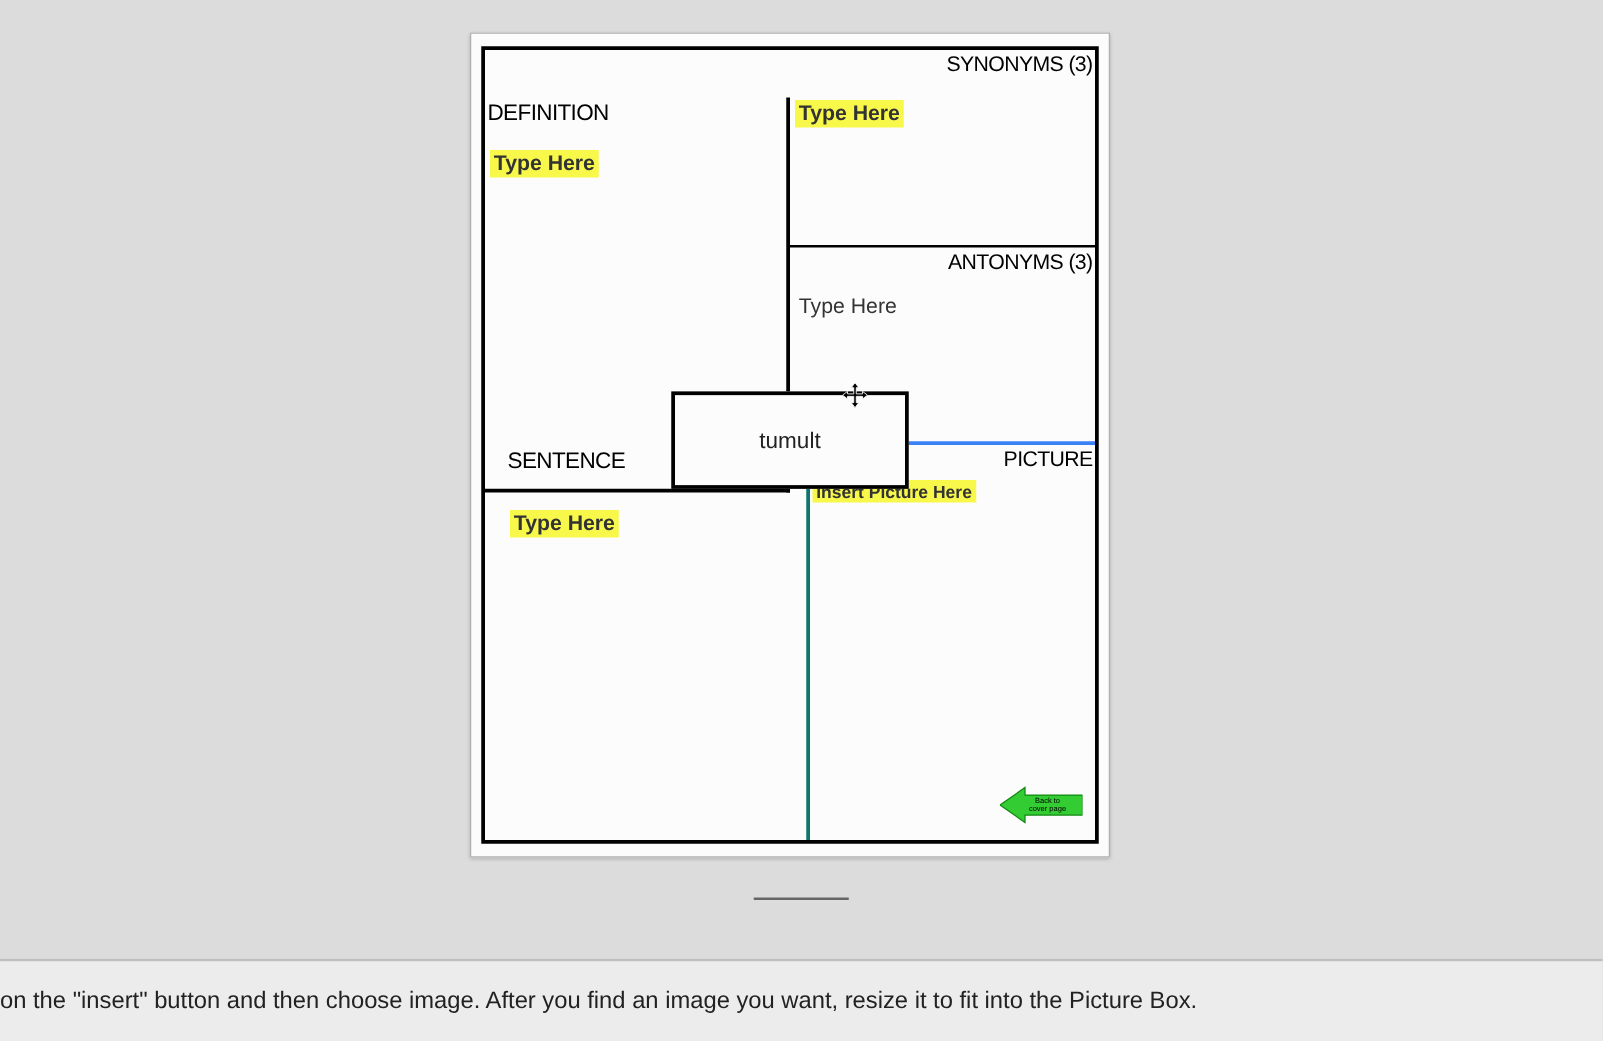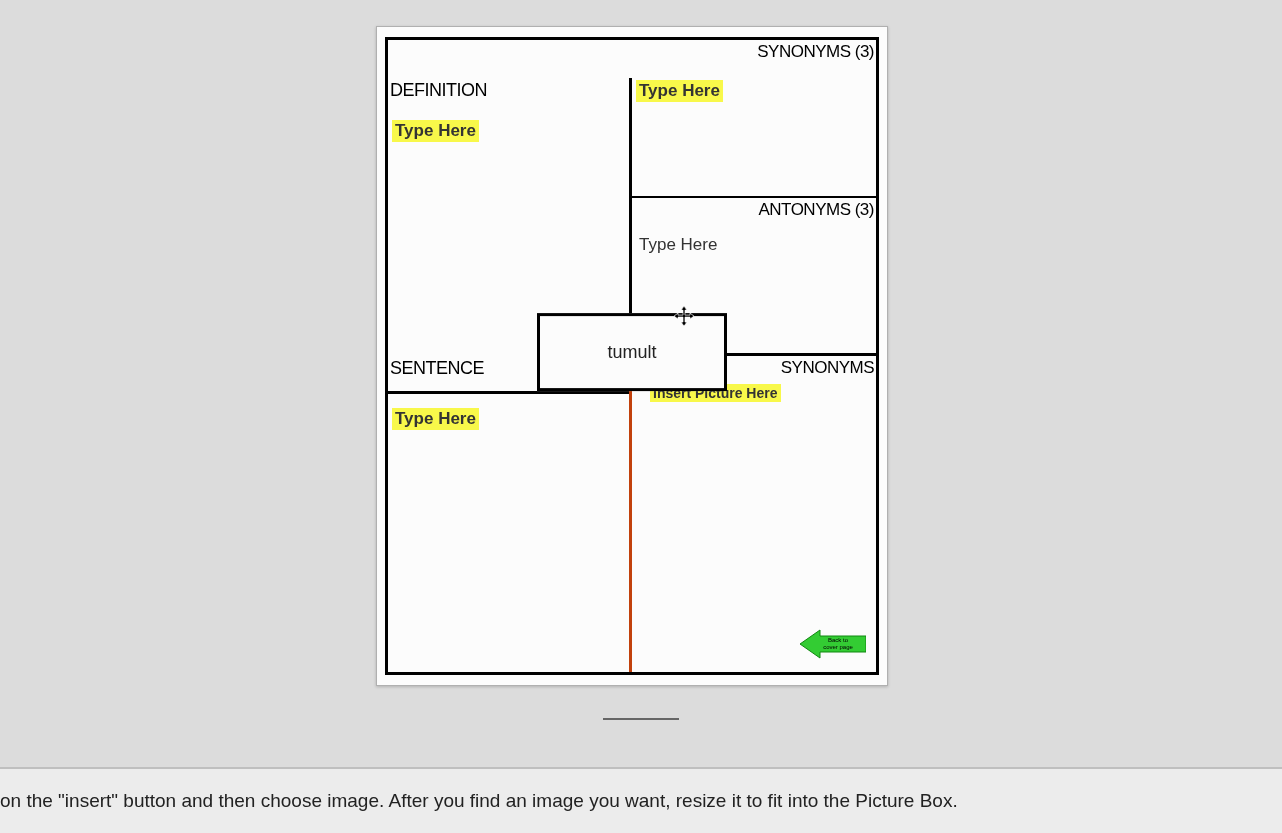--- a/index.html
+++ b/index.html
@@ -46,26 +46,26 @@
     }
     .cell-synonyms {
       right: 0; top: 0;
       width: 50%; height: 25%;
       border-bottom: 2px solid #000;
       padding-left: 32px;
     }
     .cell-antonyms {
       right: 0; top: 25%;
       width: 50%; height: 25%;
-      border-bottom: 3px solid #000000;
+      border-bottom: 3px solid #3b82f6;
     }
     .cell-sentence {
-      left: 0; top: 50%;
+      left: 16px; top: 50%;
       width: 50%; height: 50%;
-      border-right: 3px solid #c2410c;
+      border-right: 3px solid #0f766e;
       text-align: right;
     }
     .cell-picture {
       right: 0; top: 50%;
       width: 50%; height: 50%;
     }
     .label-left {
       position: absolute;
       top: 2px;
       left: 2px;
@@ -190,21 +190,21 @@
       <div class="label-right">ANTONYMS (3)</div>
       <div class="type-here-plain" style="top:36px; left:4px;">Type Here</div>
     </div>
 
     <div class="cell cell-sentence">
       <div class="label-left">SENTENCE</div>
       <div class="type-here" style="top:52px; left:4px;">Type Here</div>
     </div>
 
     <div class="cell cell-picture">
-      <div class="label-right">SYNONYMS</div>
+      <div class="label-right">PICTURE</div>
       <div class="insert-pic" style="top:28px; left:18px;text-align:center;">Insert Picture Here</div>
 
       <div class="back-arrow">
         <svg viewBox="0 0 66 32" width="66" height="32">
           <polygon points="0,16 20,2 20,8 66,8 66,24 20,24 20,30" fill="#33cc33" stroke="#118811" stroke-width="1"></polygon>
           <text x="38" y="14" font-size="6" fill="#000" text-anchor="middle">Back to</text>
           <text x="38" y="21" font-size="6" fill="#000" text-anchor="middle">cover page</text>
         </svg>
       </div>
     </div>

